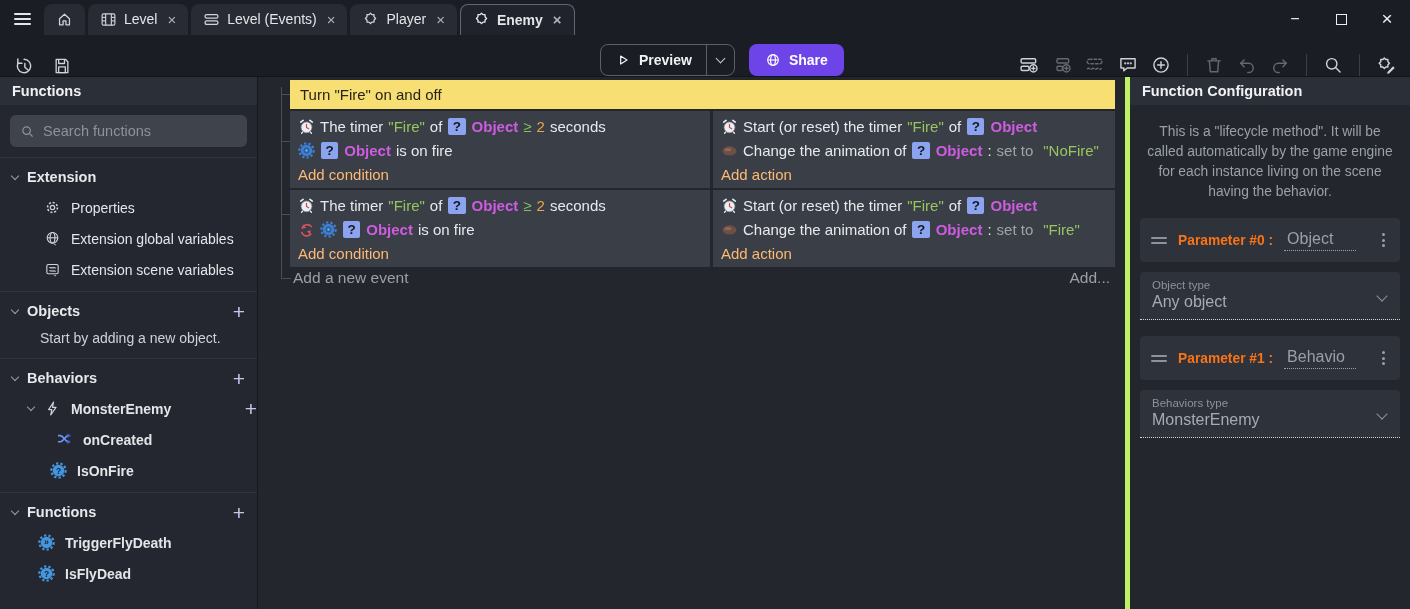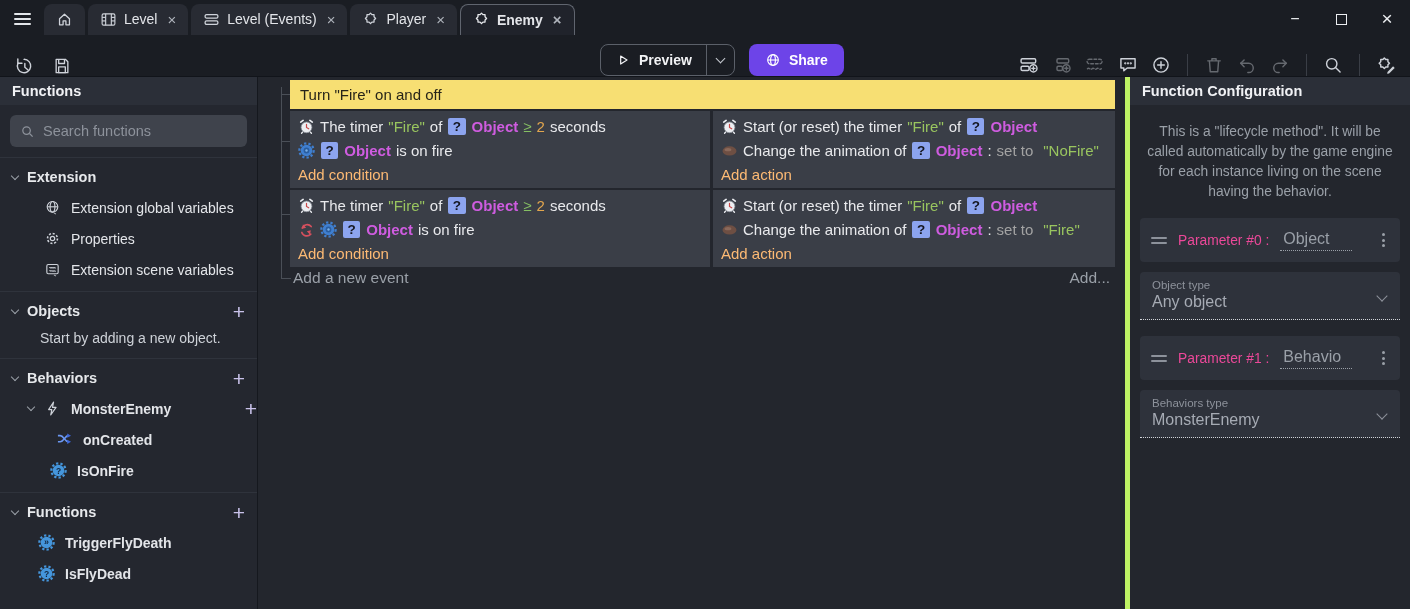--- a/index.html
+++ b/index.html
@@ -84,21 +84,21 @@
   .seg-badge{background:#8ca4ef;color:#14161f;font-weight:bold;padding:0 4.5px;border-radius:2px;font-size:13.5px;line-height:17px;margin:0 1px}
   .ev-footer{position:absolute;top:192px;left:35px;right:15px;display:flex;justify-content:space-between;color:#9aa0a8;font-size:15.5px}
   .ev-footer span{cursor:pointer}
 
   
   .config{width:285px;background:#23262d;border-left:5px solid #bef264}
   .cfg-desc{margin:17px 14px 0;color:#9aa0a8;font-size:13.8px;line-height:1.45;text-align:center}
   .param-card{margin:16px 10px 0;background:#2e323b;border-radius:4px;height:44px;display:flex;align-items:center;padding:0 11px;gap:11px}
   .drag{width:16px;display:flex;flex-direction:column;gap:3px;cursor:grab}
   .drag i{display:block;height:2px;background:#8d929b;border-radius:1px}
-  .param-label{font-weight:normal;font-size:13.8px;color:#ec4899;white-space:nowrap}
+  .param-label{font-weight:bold;font-size:13.8px;color:#f97316;white-space:nowrap}
   .param-value{color:#9aa0a8;font-size:16px;border-bottom:1px dotted #9aa0a8;padding:0 3px 2px;min-width:72px;cursor:text}
   .kebab{margin-left:auto;display:flex;flex-direction:column;gap:2.5px;cursor:pointer;padding:4px}
   .kebab i{width:3px;height:3px;border-radius:50%;background:#9aa0a8;display:block}
   .type-field{margin:10px 10px 0;background:#2e323b;border-radius:4px 4px 0 0;border-bottom:1px dotted #d0d3d8;padding:7px 12px 8px;position:relative;cursor:pointer}
   .type-label{font-size:11.5px;color:#8d929b}
   .type-value{font-size:16px;color:#a6abb4;margin-top:2px}
   .type-chev{position:absolute;right:14px;top:20px;width:8px;height:8px;border-right:1.7px solid #8d929b;border-bottom:1.7px solid #8d929b;transform:rotate(45deg)}
 </style>
 </head>
 <body>
@@ -294,34 +294,34 @@
           </svg>
         <input placeholder="Search functions" style="">
       </div>
 
       <div class="sec">
         <div class="sec-row">
           <span class="schev"></span>
           <span>Extension</span>
         </div>
         <div class="side-item ind-ext">
+          <svg viewBox="0 0 24 24" fill="none" stroke="currentColor">
+              <circle cx="12" cy="12" r="7" stroke-width="2.2" stroke-dasharray="2.9 2.5"></circle>
+              <circle cx="12" cy="12" r="3.1" stroke-width="1.7"></circle>
+            </svg>
+          <span>Properties</span>
+        </div>
+        <div class="side-item ind-ext">
           <svg viewBox="0 0 24 24" fill="none" stroke="currentColor" stroke-width="1.6">
               <circle cx="12" cy="11" r="7.5"></circle>
               <ellipse cx="12" cy="11" rx="3.4" ry="7.5"></ellipse>
               <path d="M4.7 11h14.6"></path>
               <path d="M14 20.5c1-1 2 1 3 0" stroke-width="1.4"></path>
             </svg>
           <span>Extension global variables</span>
-        </div>
-        <div class="side-item ind-ext">
-          <svg viewBox="0 0 24 24" fill="none" stroke="currentColor">
-              <circle cx="12" cy="12" r="7" stroke-width="2.2" stroke-dasharray="2.9 2.5"></circle>
-              <circle cx="12" cy="12" r="3.1" stroke-width="1.7"></circle>
-            </svg>
-          <span>Properties</span>
         </div>
         <div class="side-item ind-ext">
           <svg viewBox="0 0 24 24" fill="none" stroke="currentColor" stroke-width="1.6">
               <rect x="4" y="5" width="16" height="13" rx="2"></rect>
               <path d="M7.5 9.5c1.2-1 1.8.8 3 0s1.8.8 3 0 1.8.8 3 0"></path>
               <path d="M7.5 14c1.2-1 1.8.8 3 0s1.8.8 3 0 1.8.8 3 0"></path>
               <path d="M14 20.5c1-1 2 1 3 0" stroke-width="1.4"></path>
             </svg>
           <span>Extension scene variables</span>
         </div>

